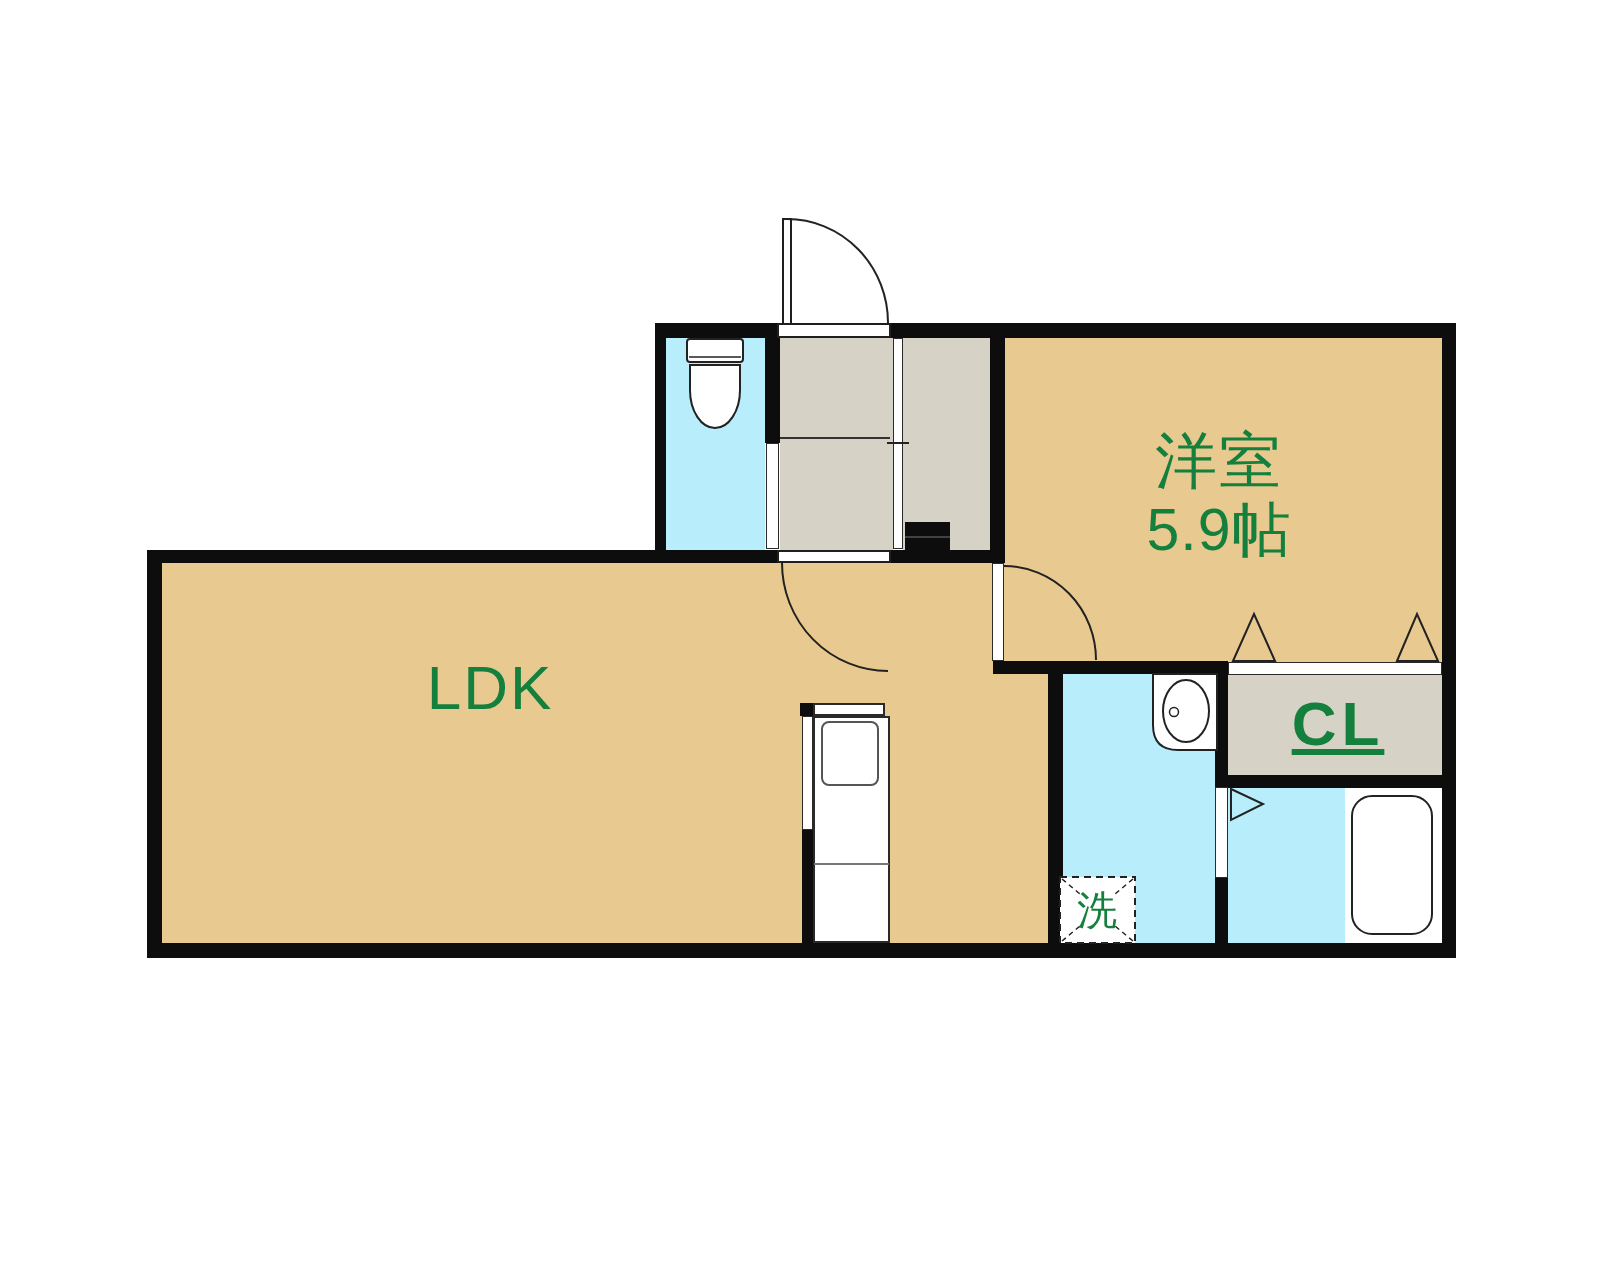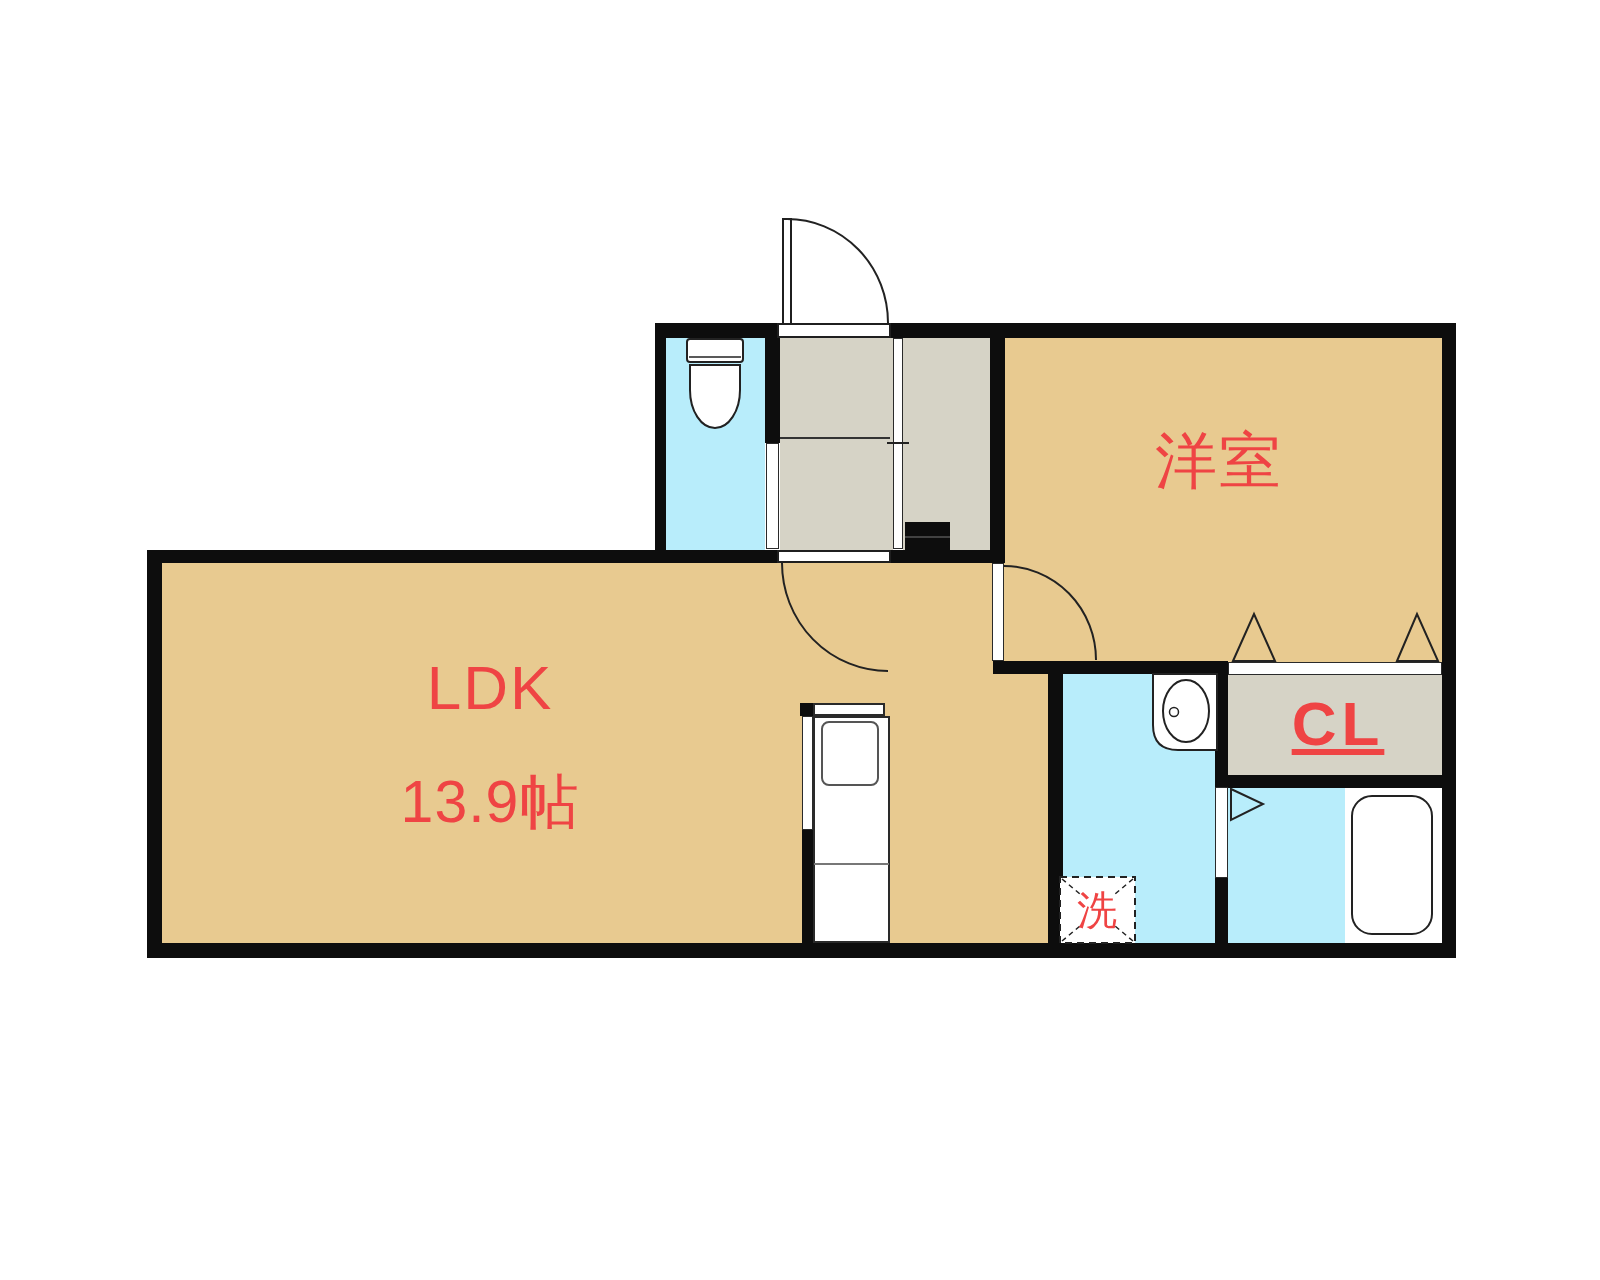--- a/index.html
+++ b/index.html
@@ -15,21 +15,21 @@
   .floor-white{background:#ffffff;}
   
   .wall{background:#0d0d0d;}
   
   .strip{background:#ffffff;border:2px solid #1f1f1f;box-sizing:border-box;}
   .strip-thin{background:#ffffff;border:1.5px solid #2a2a2a;box-sizing:border-box;}
   
   .counter{background:#ffffff;border:2px solid #2a2a2a;box-sizing:border-box;}
   
   .lbl{position:absolute;transform:translate(-50%,-50%);white-space:nowrap;
-       color:#ef4444;line-height:1;}
+       color:#15803d;line-height:1;}
   .lbl-room{font-size:62px;letter-spacing:2px;}
   .lbl-size{font-size:59px;letter-spacing:1px;}
   .lbl-cl{font-size:62px;font-weight:bold;letter-spacing:5px;}
   .lbl-laundry{font-size:40px;}
   svg{position:absolute;left:0;top:0;pointer-events:none;}
 </style>
 </head>
 <body>
 
 <div id="canvas">
@@ -107,18 +107,18 @@
     <rect x="1060" y="877" width="75" height="66" fill="#fff" stroke="#222" stroke-width="2" stroke-dasharray="7,5"></rect>
     <g stroke="#222" stroke-width="1.5" stroke-dasharray="5,4">
       <line x1="1062" y1="879" x2="1080" y2="894"></line>
       <line x1="1133" y1="879" x2="1115" y2="894"></line>
       <line x1="1062" y1="941" x2="1080" y2="926"></line>
       <line x1="1133" y1="941" x2="1115" y2="926"></line>
     </g>
   </svg>
 
   <div class="lbl lbl-room" style="left:490px;top:688px;">LDK</div>
-  <div class="lbl lbl-size" style="left:490px;top:802px;">13.9帖</div>
   <div class="lbl lbl-room" style="left:1219px;top:461px;">洋室</div>
+  <div class="lbl lbl-size" style="left:1219px;top:530px;">5.9帖</div>
   <div class="lbl lbl-cl" style="left:1338px;top:724px;text-decoration:underline;">CL</div>
   <div class="lbl lbl-laundry" style="left:1097px;top:910px;">洗</div>
 
 </div>
 
 </body></html>

